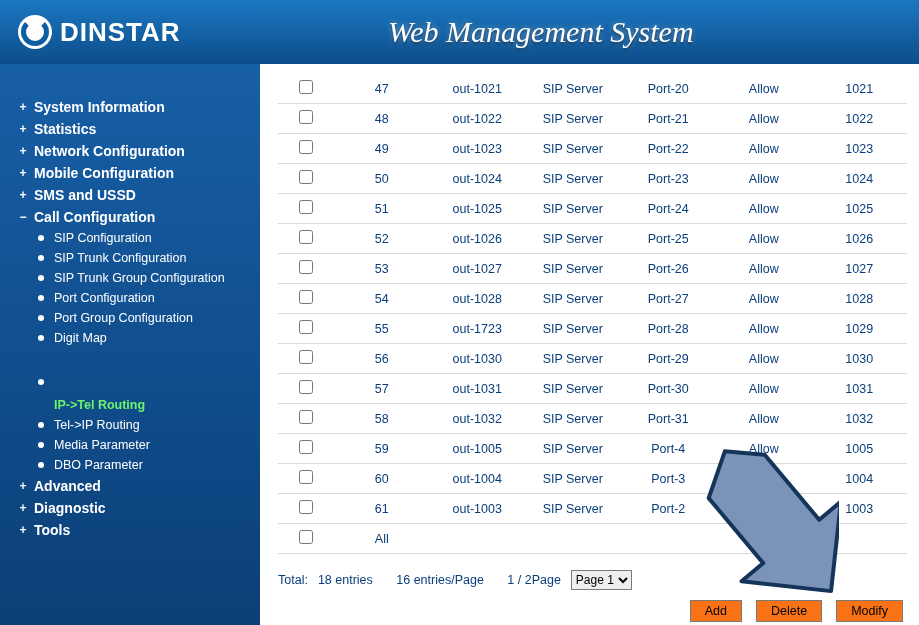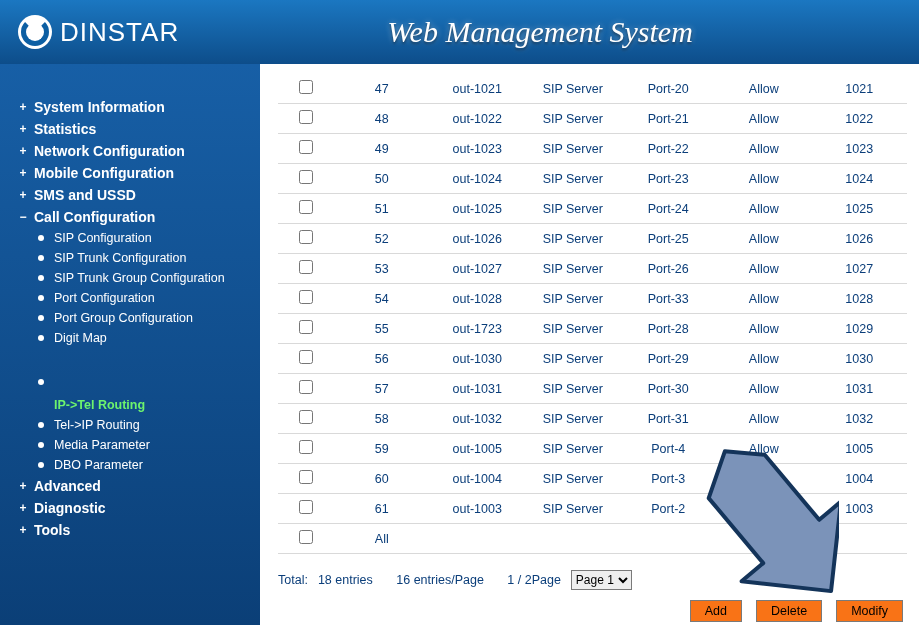--- a/index.html
+++ b/index.html
@@ -5,21 +5,21 @@
   * { box-sizing: border-box; margin: 0; padding: 0; }
   html, body { width: 919px; height: 625px; font-family: Arial, sans-serif; font-size: 13px; background: #fff; overflow: hidden; }
   .header {
     height: 64px;
     background: linear-gradient(180deg, #1b77c1 0%, #0d4d8a 100%);
     display: flex; align-items: center; padding: 0 18px; color: #fff;
   }
   .logo { display: flex; align-items: center; gap: 8px; }
   .logo-mark { width: 34px; height: 34px; background: #fff; border-radius: 50%; position: relative; }
   .logo-mark::after { content: ""; position: absolute; width: 18px; height: 18px; border: 5px solid #0d5fa3; border-radius: 50%; top: 3px; left: 3px; border-top-color: transparent; }
-  .brand { font-size: 26px; font-weight: normal; letter-spacing: 1px; }
+  .brand { font-size: 26px; font-weight: bold; letter-spacing: 1px; }
   .title-wrap { flex: 1; text-align: center; }
   .main-title {
     font-size: 30px; font-weight: normal; color: #fff;
     text-shadow: 0 2px 3px rgba(0,0,0,0.45), 0 0 6px rgba(255,255,255,0.4);
     font-family: Georgia, serif; font-style: italic;
   }
 
   .layout { display: flex; height: calc(625px - 64px); }
   .sidebar {
     width: 260px;
@@ -221,21 +221,21 @@
             <td><a href="#">SIP Server</a></td>
             <td><a href="#">Port-26</a></td>
             <td><a href="#">Allow</a></td>
             <td><a href="#">1027</a></td>
           </tr>
           <tr>
             <td class="chk"><input type="checkbox" style=""></td>
             <td><a href="#">54</a></td>
             <td><a href="#">out-1028</a></td>
             <td><a href="#">SIP Server</a></td>
-            <td><a href="#">Port-33</a></td>
+            <td><a href="#">Port-27</a></td>
             <td><a href="#">Allow</a></td>
             <td><a href="#">1028</a></td>
           </tr>
           <tr>
             <td class="chk"><input type="checkbox" style=""></td>
             <td><a href="#">55</a></td>
             <td><a href="#">out-1723</a></td>
             <td><a href="#">SIP Server</a></td>
             <td><a href="#">Port-28</a></td>
             <td><a href="#">Allow</a></td>

